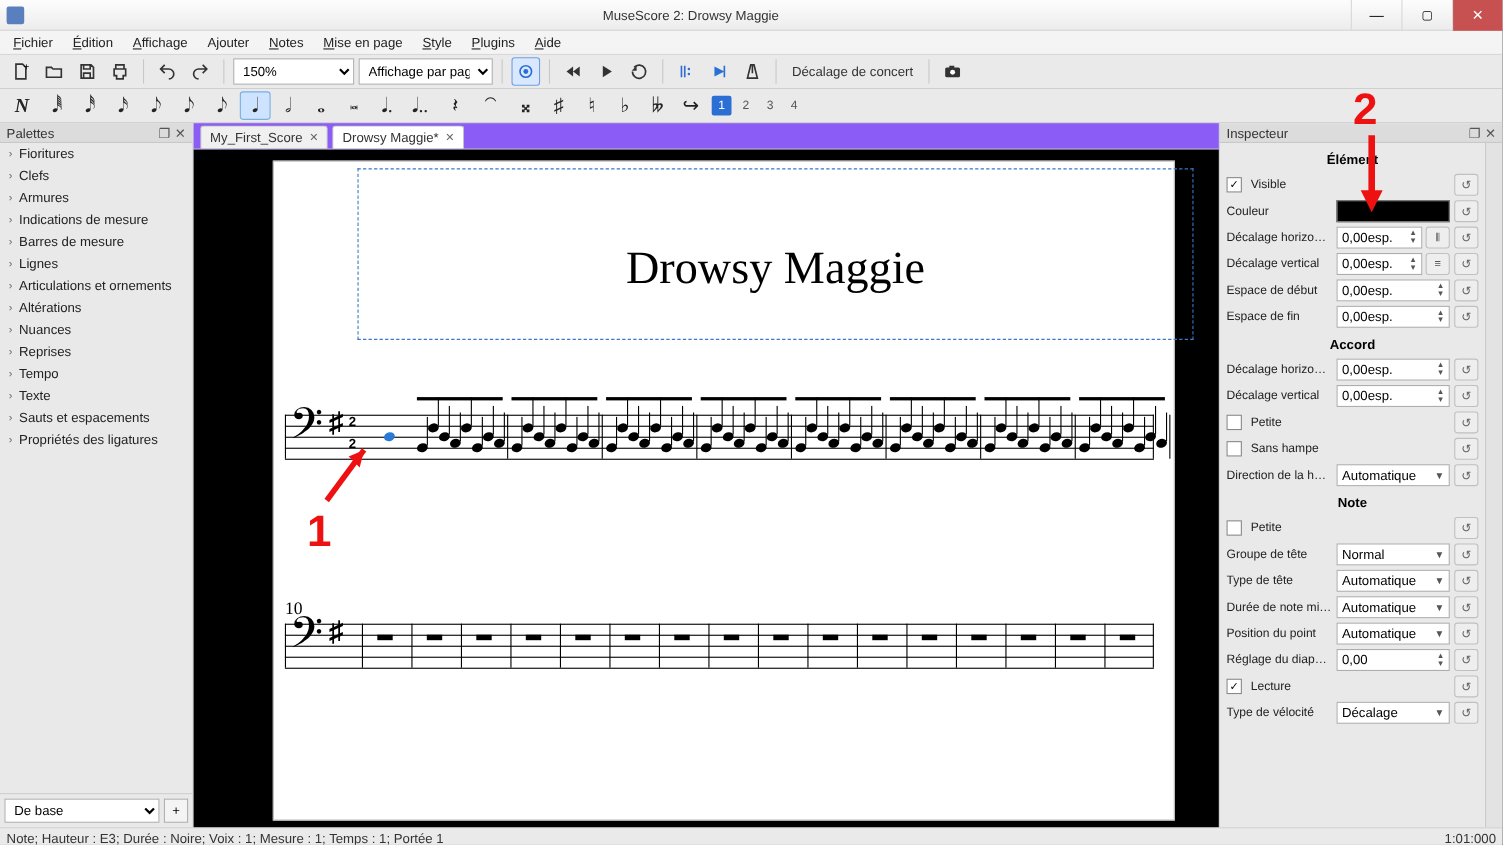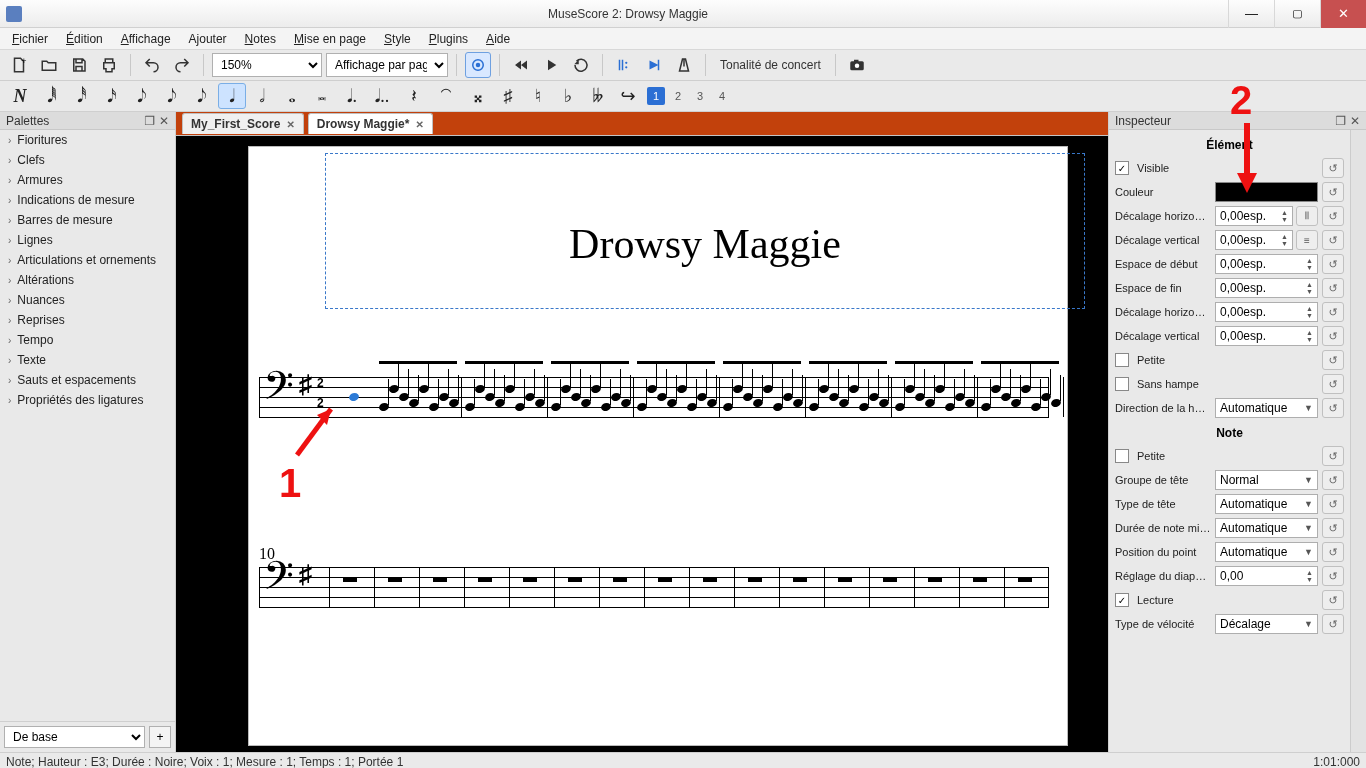--- a/index.html
+++ b/index.html
@@ -42,21 +42,21 @@
 .panel-header { height:18px; background:#dcdcdc; display:flex; align-items:center; padding:0 6px; font-size:11px; color:#333; border-bottom:1px solid #c8c8c8; }
 .panel-header .icons { margin-left:auto; display:flex; gap:4px; font-size:10px; color:#555;}
 .pal-list { flex:1; overflow:auto; }
 .pal-item { display:flex; align-items:center; padding:3px 8px; font-size:12px; color:#222; gap:6px; }
 .pal-item .arrow { font-size:10px; color:#666; }
 .pal-foot { display:flex; padding:4px; gap:4px; border-top:1px solid #cfcfcf; }
 .pal-combo { flex:1; height:22px; background:#fff; border:1px solid #b0b0b0; font-size:12px; padding:0 4px;}
 .pal-add { width:22px; height:22px; border:1px solid #b0b0b0; background:#f4f4f4; display:flex; align-items:center; justify-content:center; }
 
 .center { flex:1; background:#dcdcdc; display:flex; flex-direction:column; position:relative; }
-.tabs { height:24px; background:#c2410c; display:flex; align-items:center; padding:0 6px; gap:4px; border-bottom:1px solid #c4c4c4;font-weight:bold;}
+.tabs { height:24px; background:#8b5cf6; display:flex; align-items:flex-end; padding:0 6px; gap:4px; border-bottom:1px solid #c4c4c4;}
 .tab { background:#f0f0f0; border:1px solid #c0c0c0; border-bottom:none; padding:3px 8px; font-size:11px; border-radius:3px 3px 0 0; display:flex; align-items:center; gap:6px; color:#333;}
 .tab.active { background:#fff; }
 .tab .x { font-size:10px; color:#666; }
 .score-area { flex:1; background:#000000; overflow:hidden; position:relative; }
 .page { position:absolute; left: 72px; top:10px; width: 820px; height: 600px; background:#fff; border:1px solid #bbb; }
 .titleframe { position:absolute; left:76px; top:6px; width:760px; height:156px; border:1px dashed #3a78c9; }
 .scoretitle { position:absolute; left:0; right:0; top:66px; text-align:center; font-family: "Times New Roman", serif; font-size:42px; color:#000; }
 .staff { position:absolute; left:10px; width:790px; }
 .stafflines { position:relative; height:40px; }
 .stafflines .line { position:absolute; left:0; right:0; height:1px; background:#000; }
@@ -196,21 +196,21 @@
         <path fill="#2b6fd4" d="M6 6l12 6-12 6z"></path>
         <rect x="17" y="5" width="2" height="14" fill="#2b6fd4"></rect>
       </svg>
     </div>
   <div class="tb-btn">
       <svg viewBox="0 0 24 24">
         <path fill="none" stroke="#333" stroke-width="2" d="M10 4h4l4 16H6z M12 4v10"></path>
       </svg>
     </div>
   <div class="sep"></div>
-  <span class="concert-label">Tonalité de concert</span>
+  <span class="concert-label">Décalage de concert</span>
   <div class="sep"></div>
   <div class="tb-btn">
       <svg viewBox="0 0 24 24">
         <rect x="3" y="7" width="18" height="12" rx="2" fill="#333"></rect>
         <circle cx="12" cy="13" r="3" fill="#fff"></circle>
         <rect x="8" y="5" width="6" height="3" fill="#333"></rect>
       </svg>
     </div>
 </div>
 
@@ -624,20 +624,21 @@
             <span class="lbl">Espace de fin</span>
             <div class="ctrl">
               <div class="spin">
                 <span>0,00esp.</span>
                 <span class="arrows">▲<br>▼</span>
               </div>
             </div>
             <div class="resetbtn">↺</div>
           </div>
 
+      <div class="insp-section">Accord</div>
       <div class="insp-row">
             <span class="lbl">Décalage horizontal</span>
             <div class="ctrl">
               <div class="spin">
                 <span>0,00esp.</span>
                 <span class="arrows">▲<br>▼</span>
               </div>
             </div>
             <div class="resetbtn">↺</div>
           </div>

